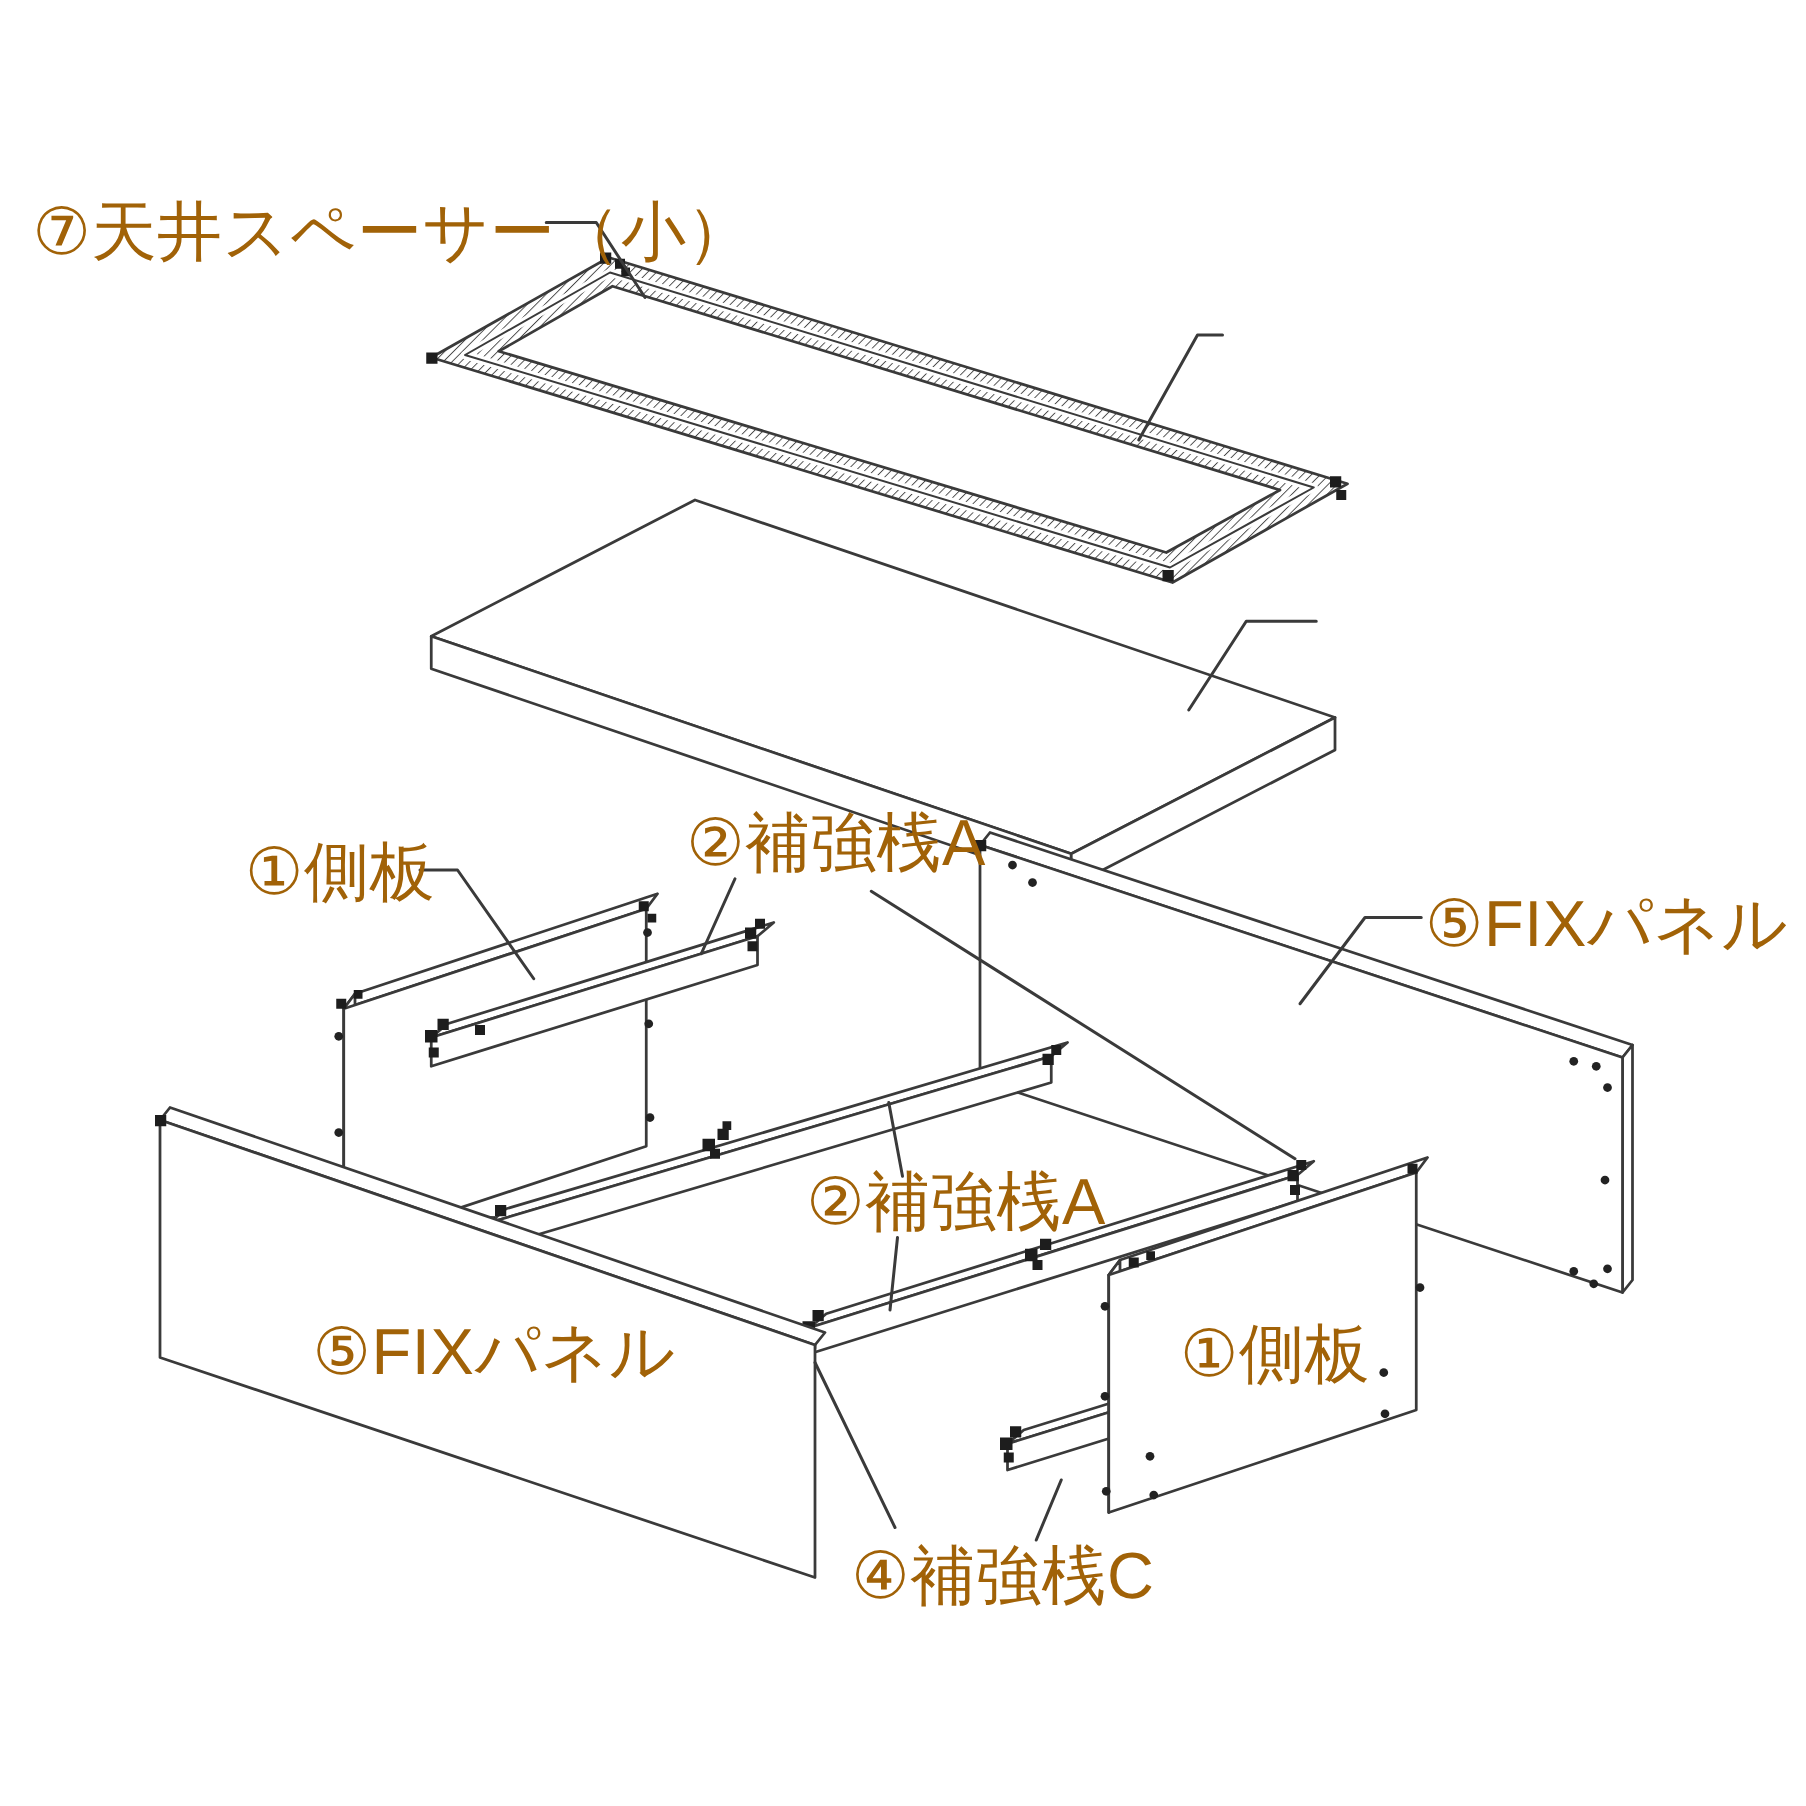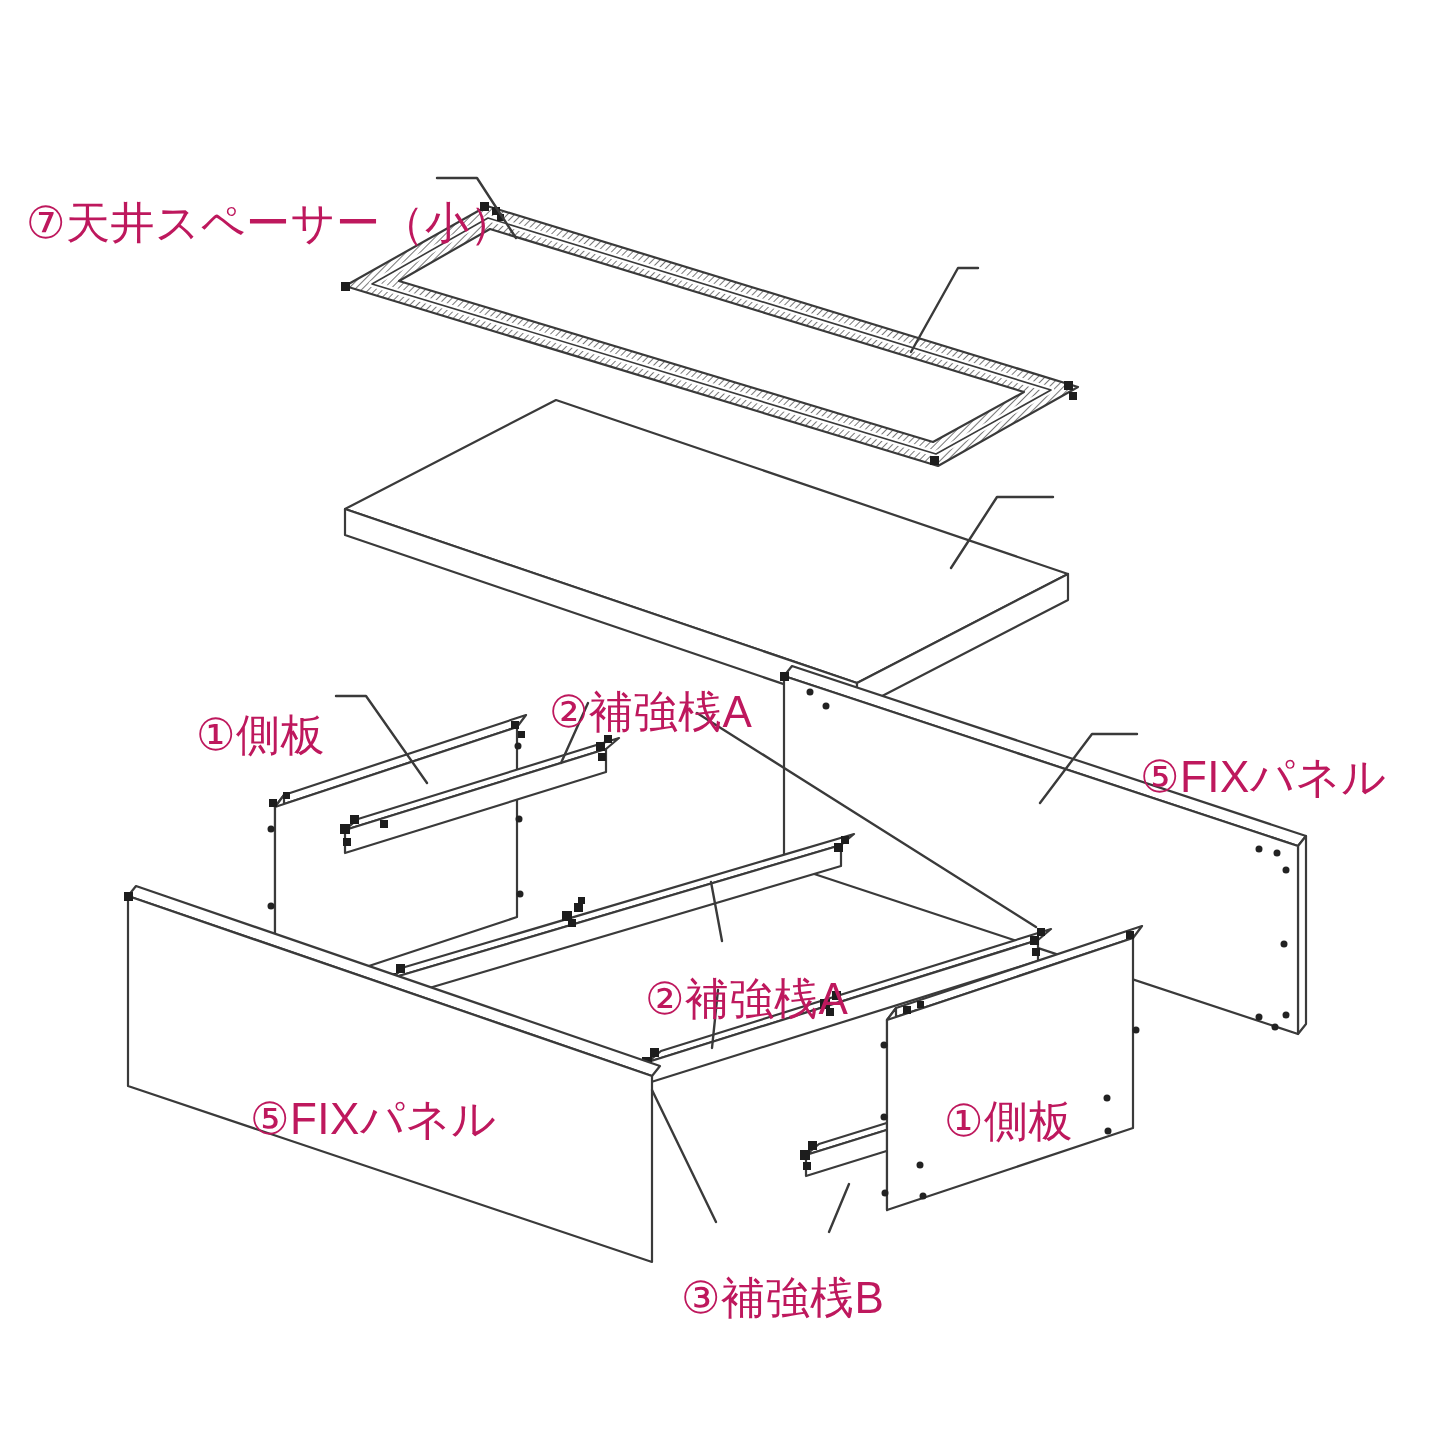--- a/index.html
+++ b/index.html
@@ -1,20 +1,20 @@
 <!DOCTYPE html>
 <html><head>
 <meta charset="utf-8">
 <style>
   html,body{margin:0;padding:0;background:#ffffff;}
   #stage{position:relative;width:1445px;height:1445px;background:#ffffff;overflow:hidden;
          font-family:"Liberation Sans","DejaVu Sans",sans-serif;}
   #drawing{position:absolute;left:0;top:0;}
-  .callout{position:absolute;font-size:44px;line-height:1.12;color:#be185d;
-           white-space:nowrap;letter-spacing:0.5px;user-select:none;margin-top:41px;}
+  .callout{position:absolute;font-size:52px;line-height:1.12;color:#a16207;
+           white-space:nowrap;letter-spacing:0.5px;user-select:none;}
 </style>
 </head>
 <body>
 
 <div id="stage">
 
   <svg id="drawing" width="1445" height="1445" viewBox="0 0 1445 1445" stroke-linejoin="round" stroke-linecap="round">
     <defs>
       <pattern id="ht" width="5" height="5" patternUnits="userSpaceOnUse" patternTransform="rotate(45)">
         <rect width="5" height="5" fill="#ffffff"></rect>
@@ -180,15 +180,15 @@
     </g>
   </svg>
 
   <div class="callout" style="left:26px;top:157px">⑦天井スペーサー（小）</div>
   <div class="callout" style="left:196px;top:669px">①側板</div>
   <div class="callout" style="left:549px;top:646px">②補強桟A</div>
   <div class="callout" style="left:1140px;top:711px">⑤FIXパネル</div>
   <div class="callout" style="left:645px;top:933px">②補強桟A</div>
   <div class="callout" style="left:250px;top:1053px">⑤FIXパネル</div>
   <div class="callout" style="left:944px;top:1055px">①側板</div>
-  <div class="callout" style="left:681px;top:1232px">③補強桟B</div>
+  <div class="callout" style="left:681px;top:1232px">④補強桟C</div>
 
 </div>
 
 </body></html>

